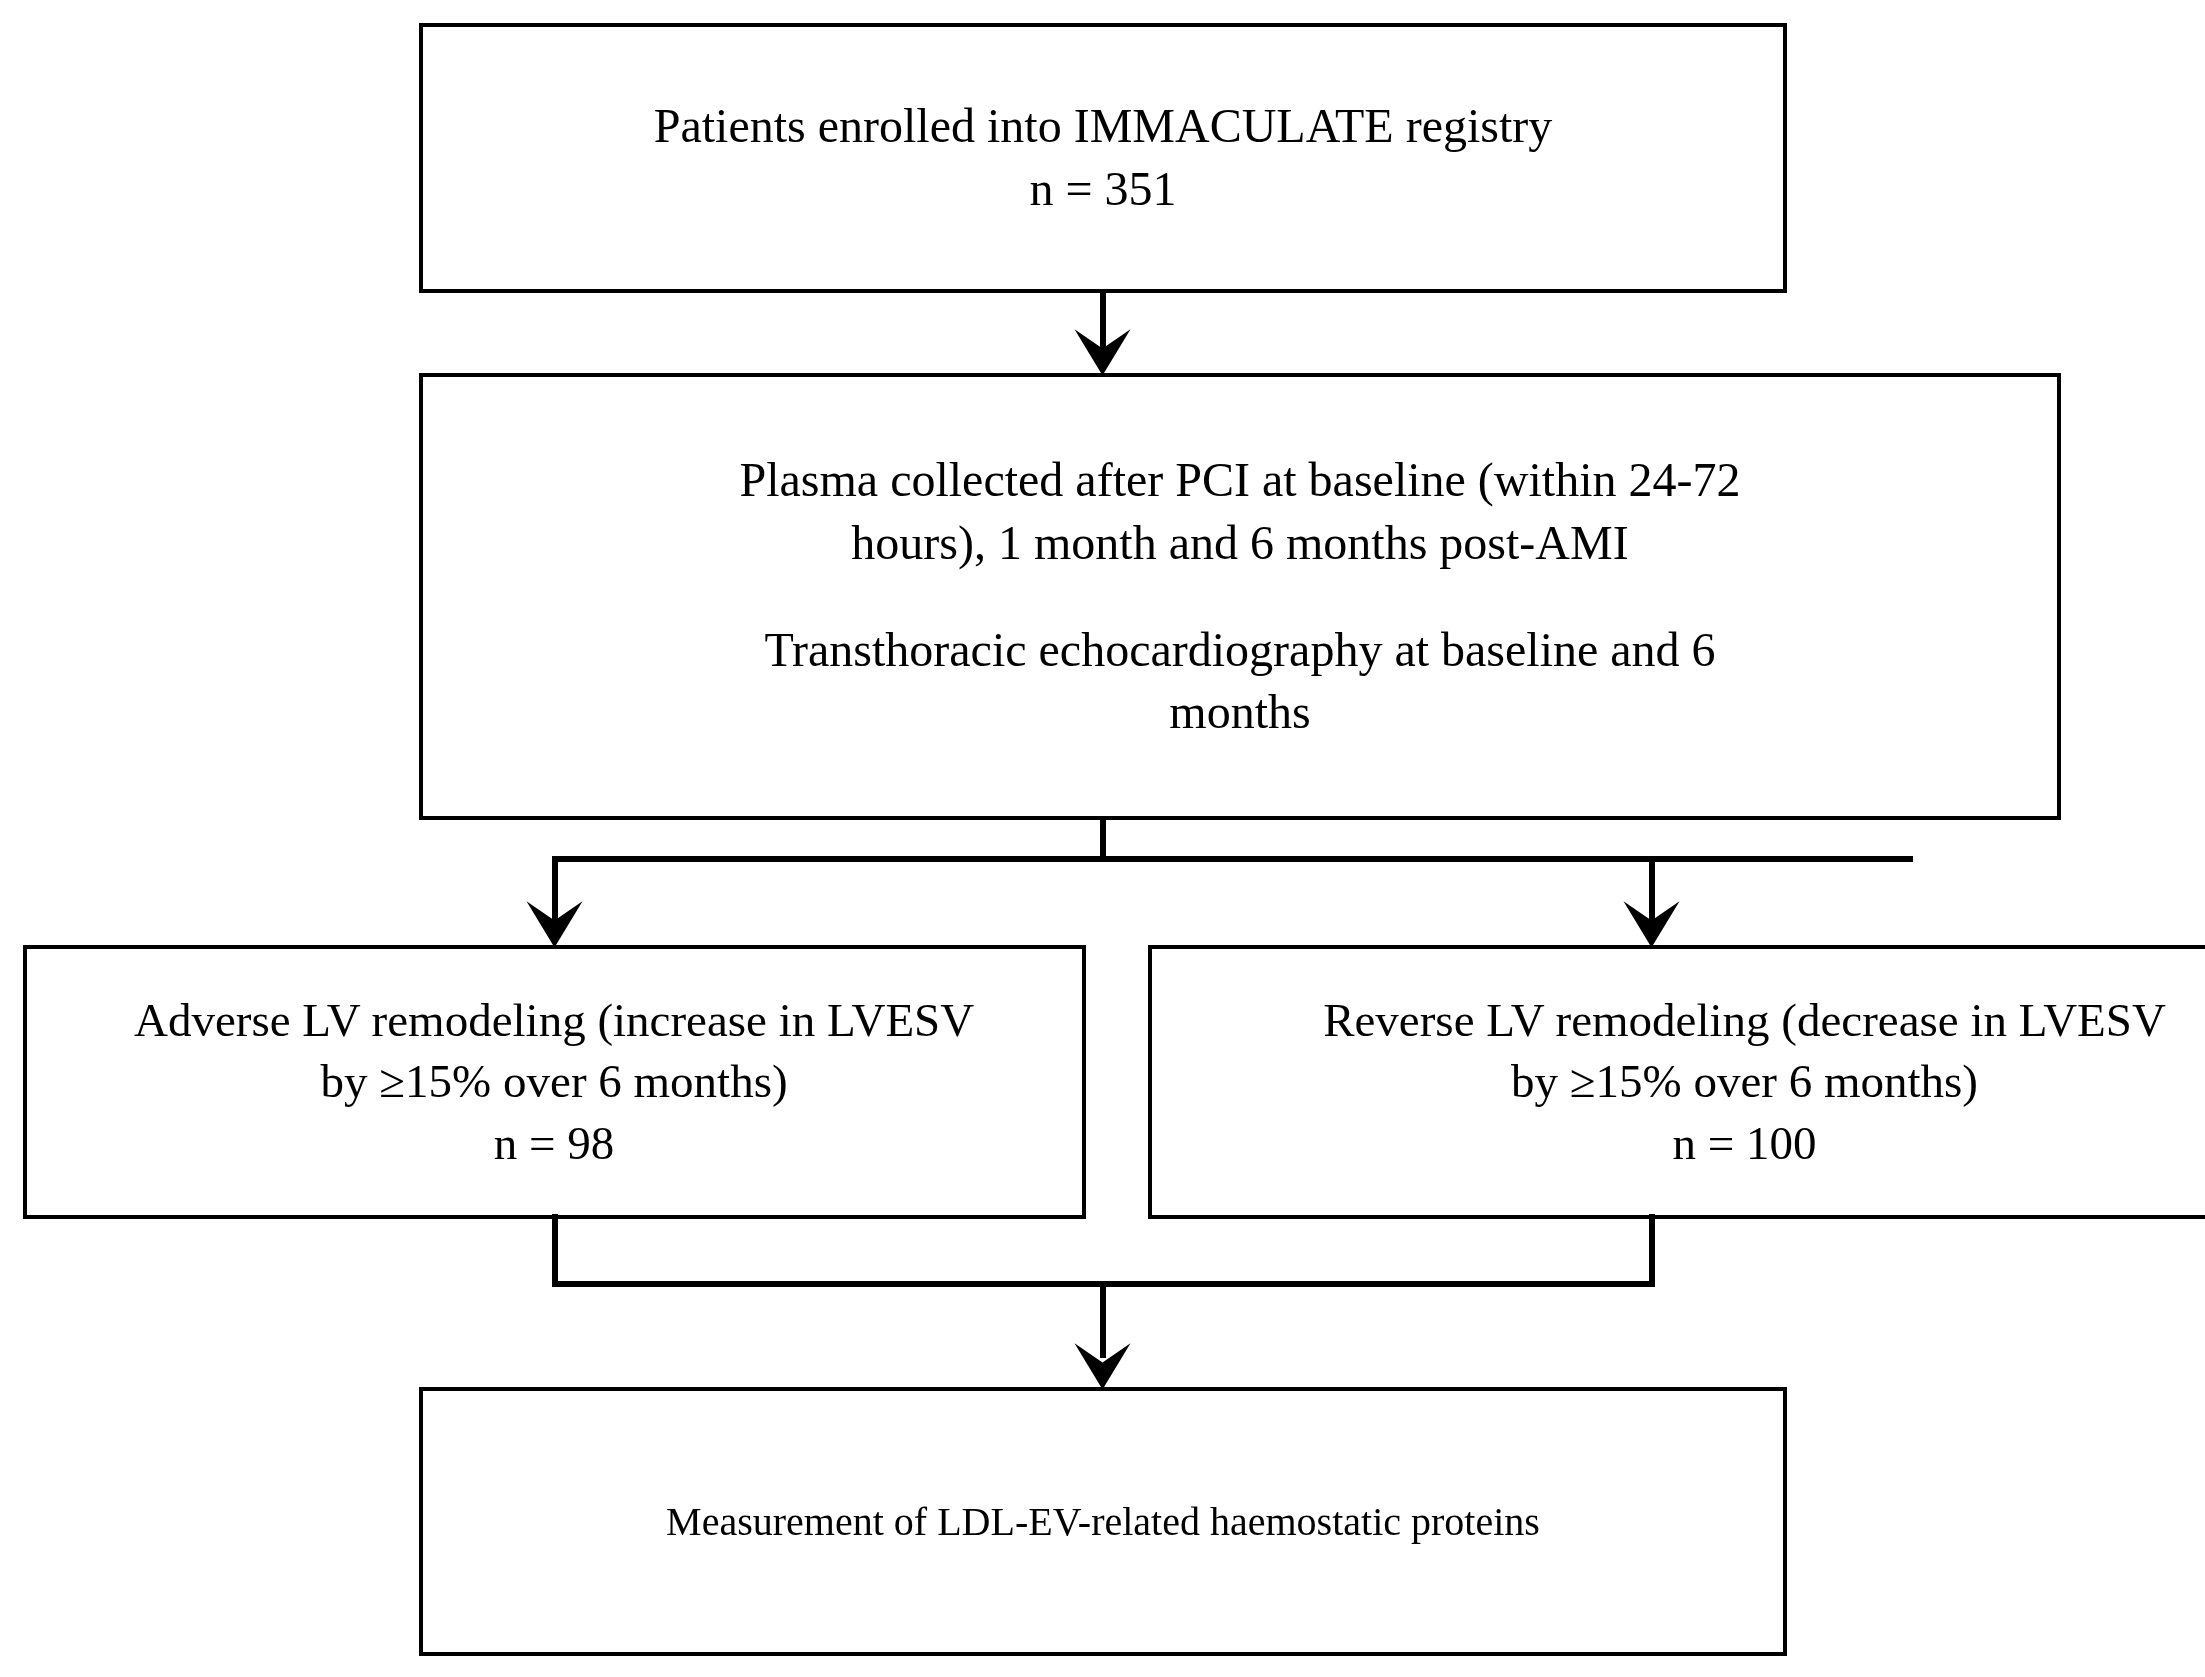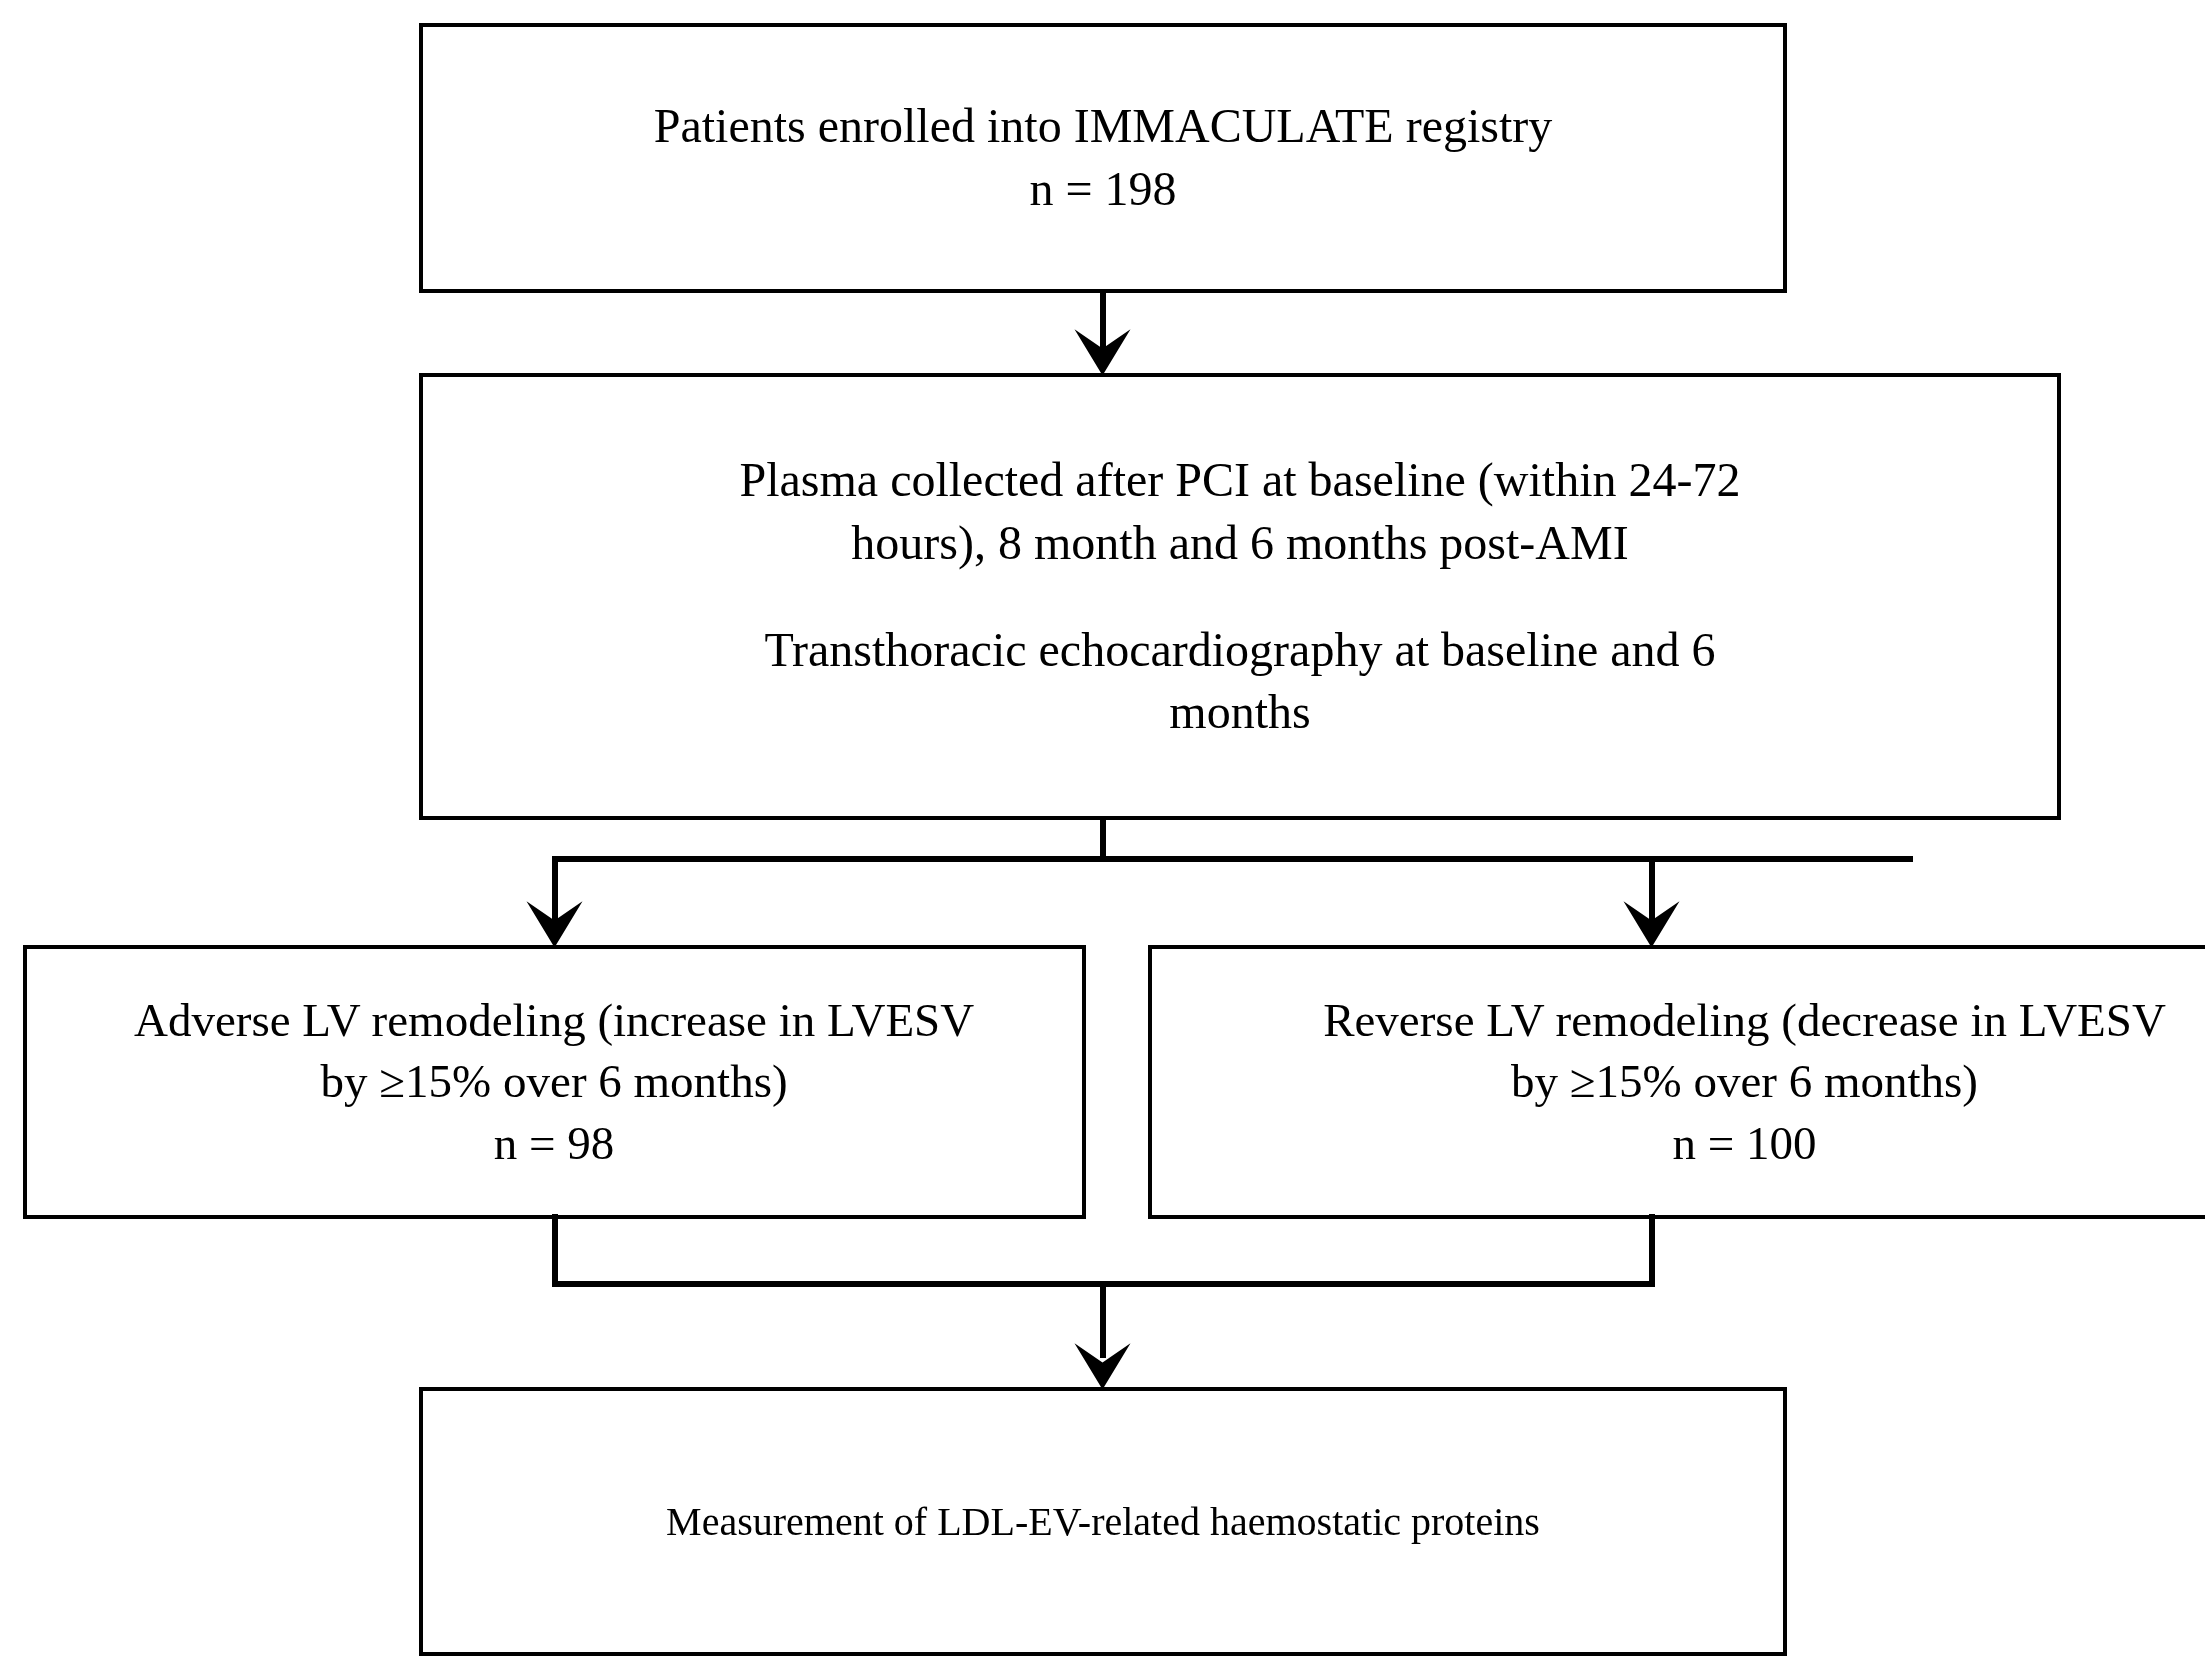--- a/index.html
+++ b/index.html
@@ -58,33 +58,33 @@
   }
   .arrowhead svg { display: block; overflow: visible; }
 </style>
 </head>
 <body>
 
 <div id="canvas">
 
   <div class="node" id="node-enrolled">
     <span class="line">Patients enrolled into IMMACULATE registry</span>
-    <span class="line">n = 198</span>
+    <span class="line">n = 351</span>
   </div>
 
   <div class="conn vline" style="left:1100px; top:293px; height:63px;"></div>
   <div class="arrowhead" style="left:1102px; top:373px;">
     <svg width="73" height="56" viewBox="0 0 90 70" style="position:absolute; left:-36px; top:-47px;">
       <path d="M45,62 L10,4 L45,28 L80,4 Z" fill="#000000"></path>
     </svg>
   </div>
 
   <div class="node" id="node-collection">
     <span class="line">Plasma collected after PCI at baseline (within 24-72</span>
-    <span class="line">hours), 8 month and 6 months post-AMI</span>
+    <span class="line">hours), 1 month and 6 months post-AMI</span>
     <div class="para-gap"></div>
     <span class="line">Transthoracic echocardiography at baseline and 6</span>
     <span class="line">months</span>
   </div>
 
   <div class="conn vline" style="left:1100px; top:819px; height:42px;"></div>
   <div class="conn hline" style="left:552px; top:856px; width:1361px;"></div>
 
   <div class="conn vline" style="left:552px; top:856px; height:73px;"></div>
   <div class="arrowhead" style="left:554px; top:945px;">

